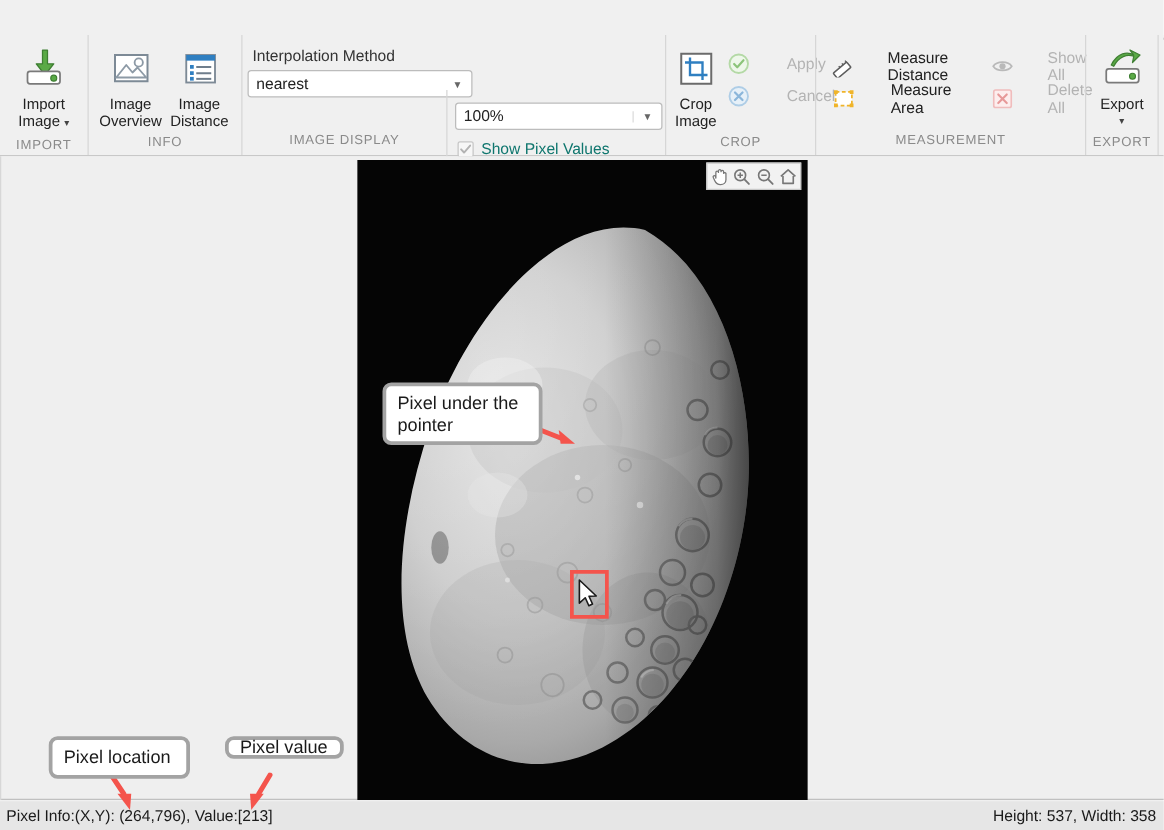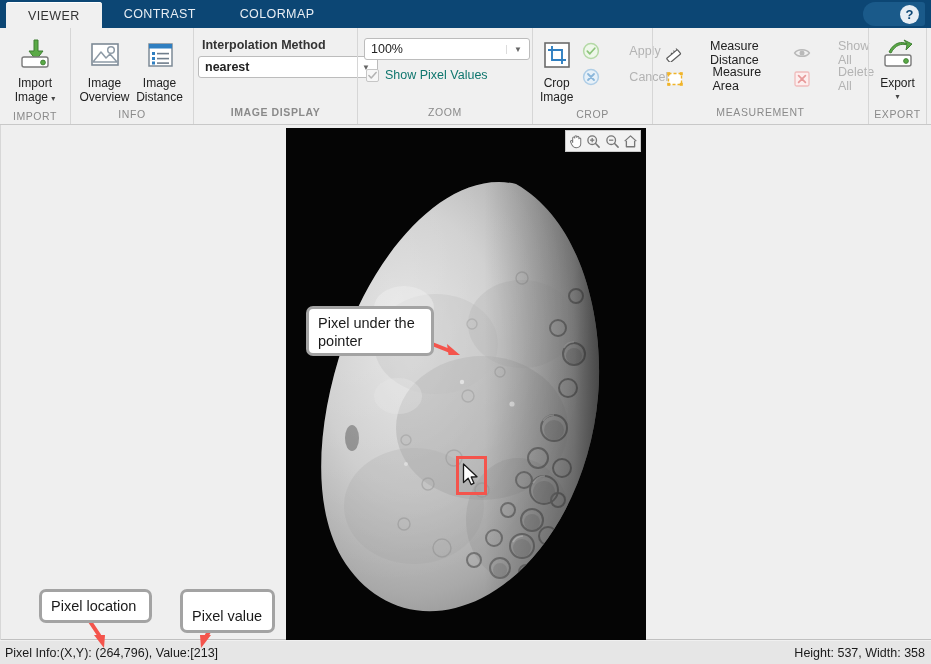--- a/index.html
+++ b/index.html
@@ -106,40 +106,40 @@
     box-sizing: border-box;
   }
   .bigbtn .glyph { height: 38px; display:flex; align-items:center; justify-content:center; }
   .bigbtn .cap {
     font-size: 12px; color: #222222; text-align: center;
     line-height: 14px; margin-top: 2px;
   }
   .cap .caret { font-size: 8px; color: #444; }
 
   
-  .idisp { width: 164px; font-weight: bold; }
+  .idisp { width: 164px; }
   .idisp-title { font-size: 12.5px; color: #333; padding: 6px 2px 4px 4px; }
   .combo {
     width: 180px; height: 22px;
     background: #ffffff;
     border: 1px solid #bcbcbc;
     border-radius: 3px;
     display: flex; align-items: center;
     box-sizing: border-box;
     cursor: pointer;
   }
   .combo .val { flex: 1; font-size: 12.5px; color: #222; padding-left: 6px; }
   .combo .arrow {
     width: 22px; display: flex; align-items: center; justify-content: center;
     font-size: 8px; color: #666;
   }
   .combo .arrow::before { content: "\25BC"; }
 
   
-  .zoomg { width: 175px; }
+  .zoomg { width: 175px; margin-top: 44px; }
   .combo.zoom { width: 166px; margin: 6px 0 0 2px; }
   .combo.zoom .arrow { border-left: 1px solid #dcdcdc; }
   .chkrow {
     display: flex; align-items: center; margin: 8px 0 0 4px;
     cursor: default;
   }
   .chkbox {
     width: 13px; height: 13px;
     border: 1px solid #c6c6c6; background: #f7f7f7;
     border-radius: 2px; margin-right: 6px;
@@ -220,21 +220,21 @@
     border-radius: 7px;
     font-size: 14.5px;
     color: #1a1a1a;
     line-height: 18px;
     padding: 5px 9px;
     box-sizing: border-box;
     z-index: 10;
   }
   #callout-pointer { left: 306px; top: 306px; width: 128px; height: 50px; }
   #callout-location { left: 39px; top: 589px; width: 113px; height: 34px; display:flex; align-items:center; }
-  #callout-value    { left: 180px; top: 589px; width: 95px;  height: 44px; display:flex; align-items:flex-end; }
+  #callout-value    { left: 180px; top: 589px; width: 95px;  height: 18px; display:flex; align-items:center; }
 
   .arrow-svg { position: absolute; z-index: 9; pointer-events: none; }
 
   
   .pixbox {
     position: absolute;
     left: 456px; top: 331px;
     width: 31px; height: 39px;
     border: 3px solid #f4544c;
     box-sizing: border-box;
@@ -253,35 +253,20 @@
     box-sizing: border-box;
   }
   .status-left  { padding-left: 5px; }
   .status-right { margin-left: auto; padding-right: 6px; }
 </style>
 </head>
 <body>
 
 <div id="app">
 
-  <div class="tabstrip">
-    <div class="tab spacer-left"></div>
-    <div class="tab active">
-      <span>VIEWER</span>
-    </div>
-    <div class="tab">
-      <span>CONTRAST</span>
-    </div>
-    <div class="tab">
-      <span>COLORMAP</span>
-    </div>
-    <div class="help-btn">
-      <div class="help-circle">?</div>
-    </div>
-  </div>
 
   <div class="ribbon">
 
     <div class="group" style="width:70px">
       <div class="group-body" style="justify-content:center">
         <div class="bigbtn">
           <div class="glyph">
             <svg width="36" height="34" viewBox="0 0 36 34">
               <path d="M17 2 L17 13 L12 13 L19 22 L26 13 L21 13 L21 2 Z" fill="#5aaa46" stroke="#3f7f33" stroke-width="1" stroke-linejoin="round"></path>
               <rect x="5" y="19" width="26" height="10" rx="2" fill="#ffffff" stroke="#7a7a7a" stroke-width="1.4"></rect>

